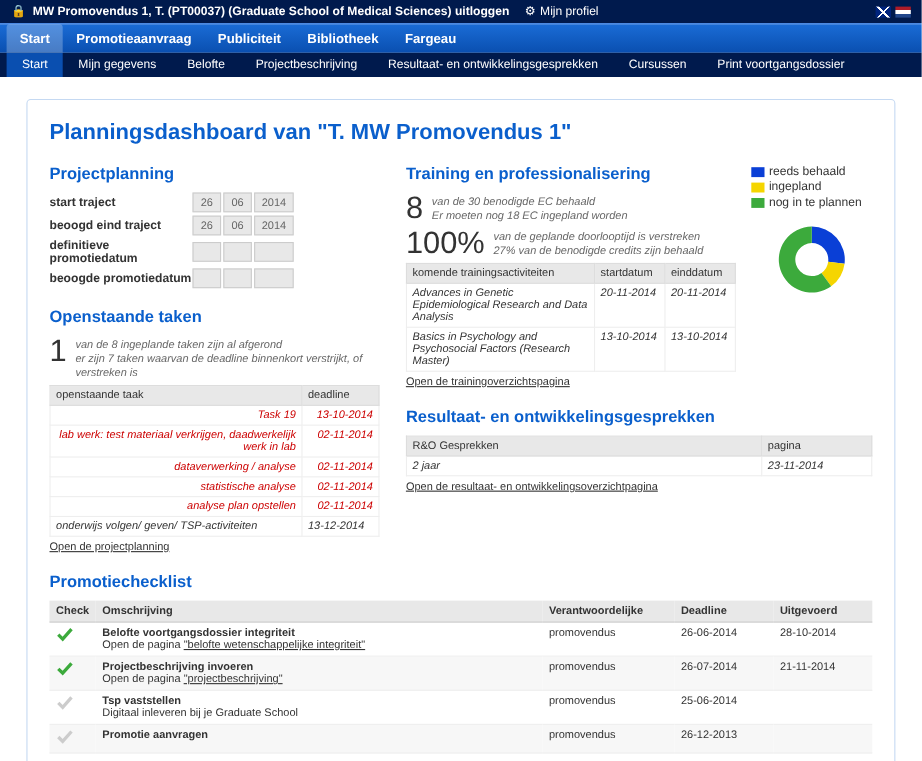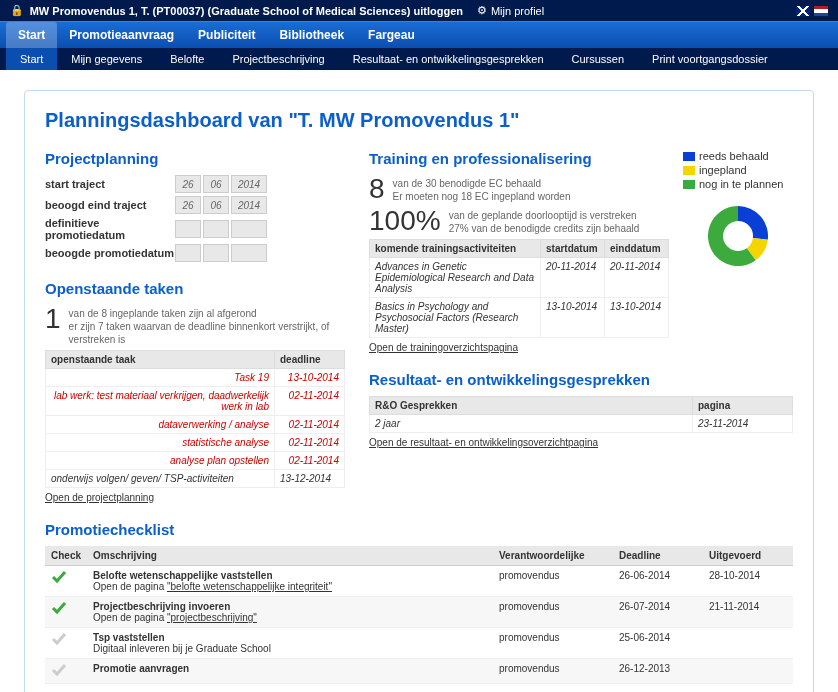--- a/index.html
+++ b/index.html
@@ -21,28 +21,28 @@
 .navbar2 .tab.active { background: #0a4fb0; }
 .content { padding: 20px 24px; }
 .panel { border: 1px solid #c5d9f2; border-radius: 4px; padding: 18px 20px; background: #fff; }
 h1 { color: #0a5fcc; font-size: 20px; font-weight: bold; margin-bottom: 18px; }
 h2 { color: #0a5fcc; font-size: 15px; font-weight: bold; margin-bottom: 8px; }
 .grid { display: flex; gap: 24px; }
 .col-left { flex: 0 0 300px; }
 .col-right { flex: 1; }
 .plan-row { display: flex; align-items: center; margin-bottom: 3px; }
 .plan-row label { flex: 0 0 130px; font-weight: bold; }
-.date-box { width: 26px; height: 18px; background: #e8e8e8; border: 1px solid #ccc; display: inline-flex; align-items: center; justify-content: center; font-size: 10px; margin-right: 2px; color: #666; font-style: italic; }
+.date-box { width: 26px; height: 18px; background: #e8e8e8; border: 1px solid #ccc; display: inline-flex; align-items: center; justify-content: center; font-size: 10px; margin-right: 2px; color: #666; }
 .date-box.year { width: 36px; }
 .section { margin-top: 18px; }
 .bignum-row { display: flex; align-items: flex-start; gap: 8px; margin-bottom: 4px; }
 .bignum { font-size: 28px; font-weight: normal; color: #333; line-height: 1; }
-.bignum-text { font-size: 10px; color: #666; padding-top: 2px; line-height: 1.3; }
+.bignum-text { font-size: 10px; color: #666; padding-top: 2px; line-height: 1.3; font-style: italic; }
 table.mini { width: 100%; border-collapse: collapse; font-size: 10px; margin-top: 4px; }
-table.mini th { background: #e8e8e8; text-align: left; padding: 3px 5px; font-weight: bold; border: 1px solid #ddd; }
+table.mini th { background: #e8e8e8; text-align: left; padding: 3px 5px; font-weight: normal; border: 1px solid #ddd; }
 table.mini td { padding: 3px 5px; border: 1px solid #eee; vertical-align: top; font-style: italic; }
 table.mini td.red { color: #c00; text-align: right; }
 .linkish { color: #333; text-decoration: underline; cursor: pointer; font-size: 10px; display: inline-block; margin-top: 4px; }
 .training-top { display: flex; gap: 14px; }
 .training-left { flex: 1; }
 .legend { font-size: 11px; }
 .legend-row { display: flex; align-items: center; gap: 4px; margin-bottom: 2px; }
 .legend-sw { width: 12px; height: 9px; }
 .donut-wrap { text-align: center; margin-top: 6px; }
 .checklist { width: 100%; border-collapse: collapse; font-size: 10px; margin-top: 6px; }
@@ -257,21 +257,21 @@
               <th style="width: 90px;">Deadline</th>
               <th style="width: 90px;">Uitgevoerd</th>
             </tr>
           </thead>
       <tbody id="cl-rows">
             <tr>
               <td><svg class="check-icon" viewBox="0 0 16 14">
                   <path d="M2 7 L6 11 L14 2" stroke="#3caa3c" stroke-width="3" fill="none"></path>
                 </svg></td>
               <td>
-                <div class="desc-title">Belofte wetenschappelijke vaststellen</div>
+                <div class="desc-title">Belofte voortgangsdossier integriteit</div>
                 <div class="desc-sub">Open de pagina <u>"belofte wetenschappelijke integriteit"</u></div>
               </td>
               <td>promovendus</td>
               <td>26-06-2014</td>
               <td>28-10-2014</td>
             </tr>
             <tr>
               <td><svg class="check-icon" viewBox="0 0 16 14">
                   <path d="M2 7 L6 11 L14 2" stroke="#3caa3c" stroke-width="3" fill="none"></path>
                 </svg></td>

